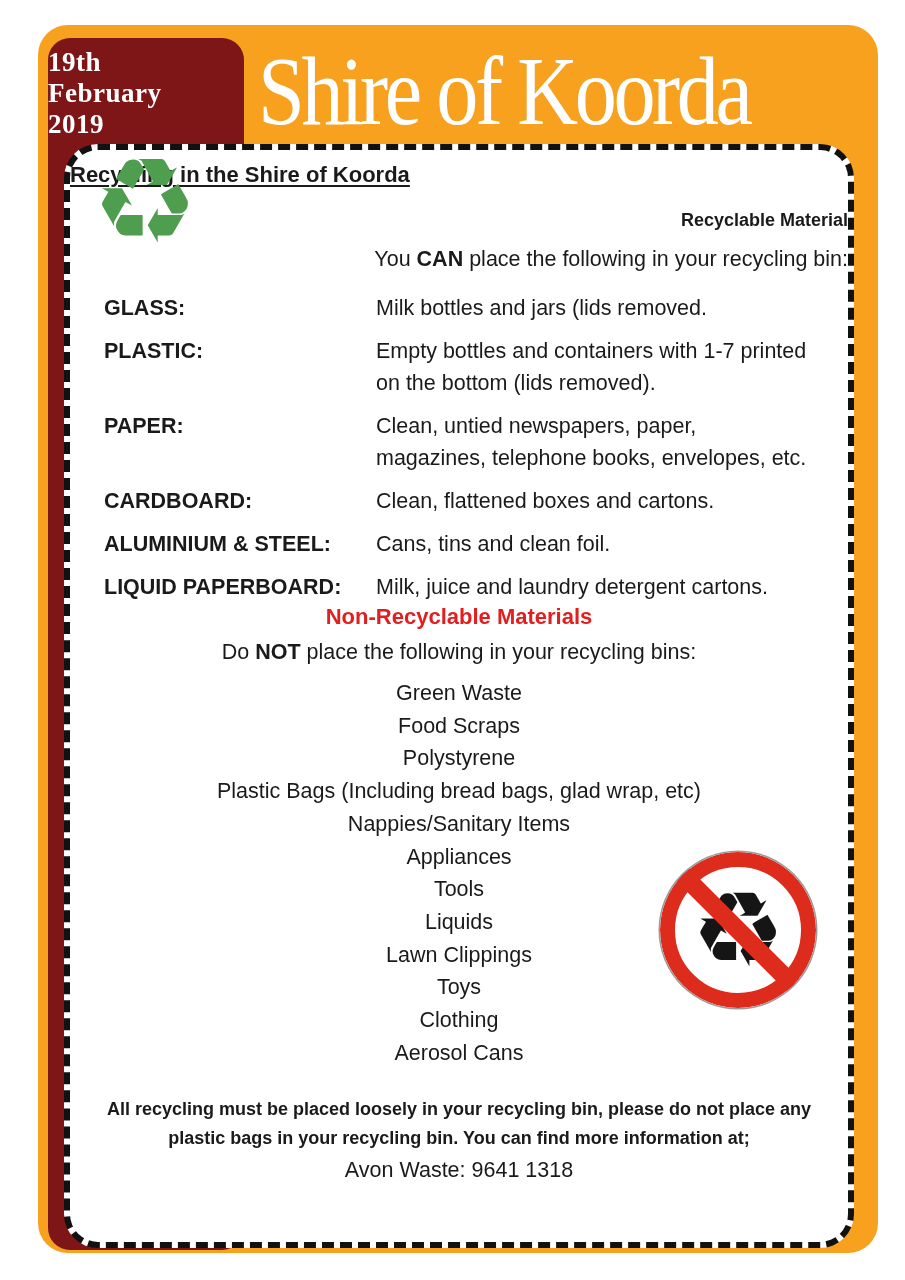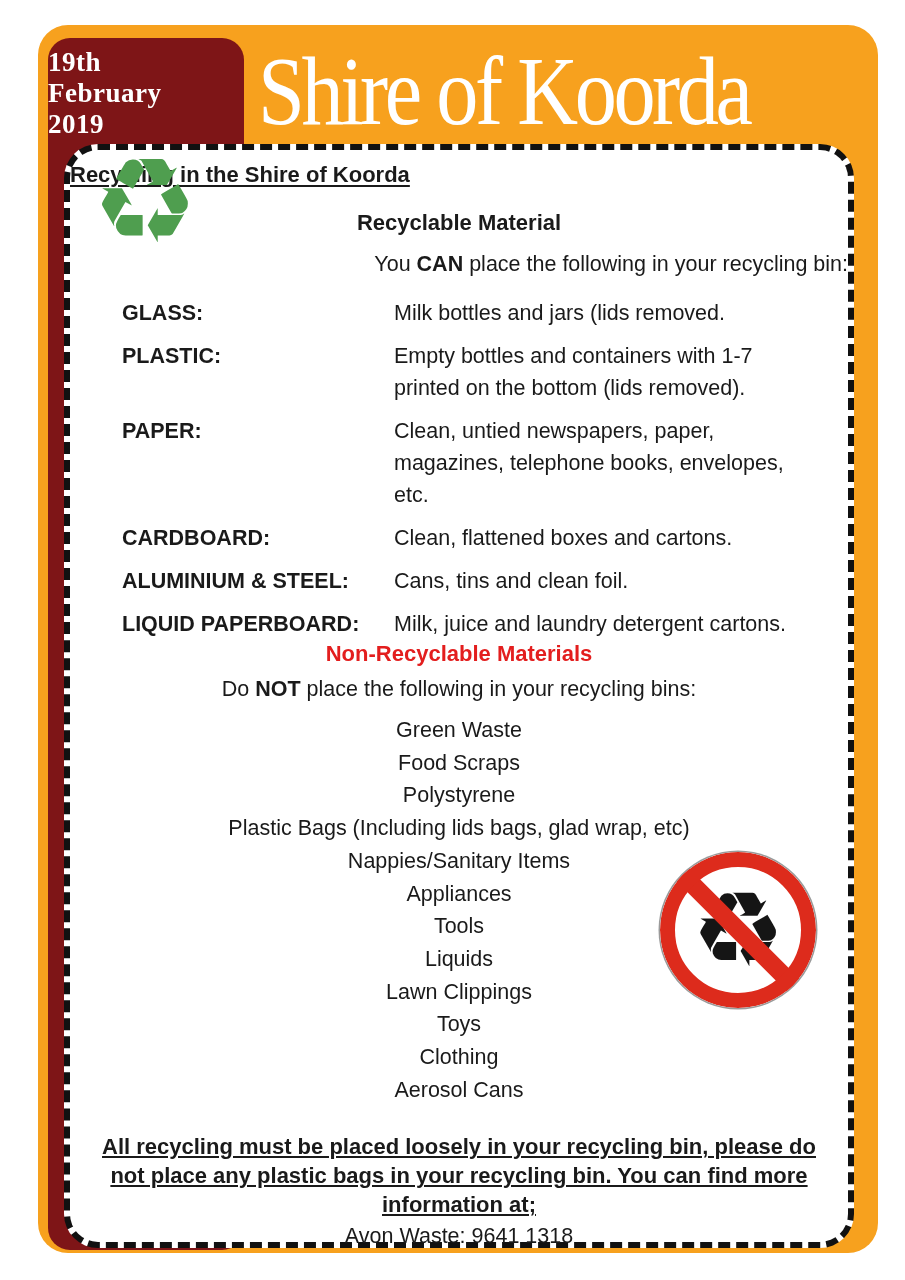--- a/index.html
+++ b/index.html
@@ -44,26 +44,26 @@
   }
   .recycle-icon{
     position:absolute;left:22px;top:-8px;
     font-family:"DejaVu Sans", sans-serif;
     font-size:118px;line-height:1;color:#4F9E4F;
   }
   .heading{
     margin-top:12px;text-align:left;font-weight:bold;font-size:22px;
     text-decoration:underline;text-underline-offset:3px;
   }
-  .subheading{margin-top:22px;text-align:center;font-weight:bold;font-size:22px;}
+  .subheading{margin-top:22px;text-align:right;font-weight:bold;font-size:18px;}
   .intro{margin-top:16px;text-align:right;}
   .intro b,.warning b{font-weight:bold;}
   
   .deflist{
-    margin:20px 38px 0 52px;
+    margin:20px 38px 0 34px;
     display:grid;grid-template-columns:272px 1fr;
     row-gap:11px;line-height:32px;
   }
   .defrow{display:contents;}
   .deflabel{font-weight:bold;}
   .nr-heading{margin-top:1px;text-align:center;font-weight:bold;font-size:22px;color:#E31E1E;}
   .warning{margin-top:10px;text-align:center;}
   .nr-list{margin-top:12px;text-align:center;line-height:32.7px;}
   
   .no-sign{
@@ -79,21 +79,21 @@
     position:absolute;left:50%;top:50%;width:230px;height:18px;margin-left:-115px;
     background:#DD2B1C;transform:translateY(-50%) rotate(45deg);z-index:2;
   }
   .ns-ring{
     position:absolute;inset:0;border:15px solid #DD2B1C;border-radius:50%;
     box-sizing:border-box;z-index:3;
   }
   
   .footer-notice{
     margin:26px 24px 0 24px;text-align:center;font-weight:bold;
-    font-size:22px;line-height:29px;text-decoration:underline;
+    font-size:18px;line-height:29px;
   }
   .footer-line{margin-top:2px;text-align:center;line-height:31px;}
 </style>
 </head>
 <body>
 
 <div class="poster"></div>
 
 <div class="maroon-band"></div>
 
@@ -149,21 +149,21 @@
 
   <div class="warning"><span>Do </span><b>NOT</b><span> place the following in your recycling bins:</span></div>
 
   <div class="nr-list">
   <div class="nr-item">Green Waste</div>
 
   <div class="nr-item">Food Scraps</div>
 
   <div class="nr-item">Polystyrene</div>
 
-  <div class="nr-item">Plastic Bags (Including lids bags, glad wrap, etc)</div>
+  <div class="nr-item">Plastic Bags (Including bread bags, glad wrap, etc)</div>
 
   <div class="nr-item">Nappies/Sanitary Items</div>
 
   <div class="nr-item">Appliances</div>
 
   <div class="nr-item">Tools</div>
 
   <div class="nr-item">Liquids</div>
 
   <div class="nr-item">Lawn Clippings</div>

